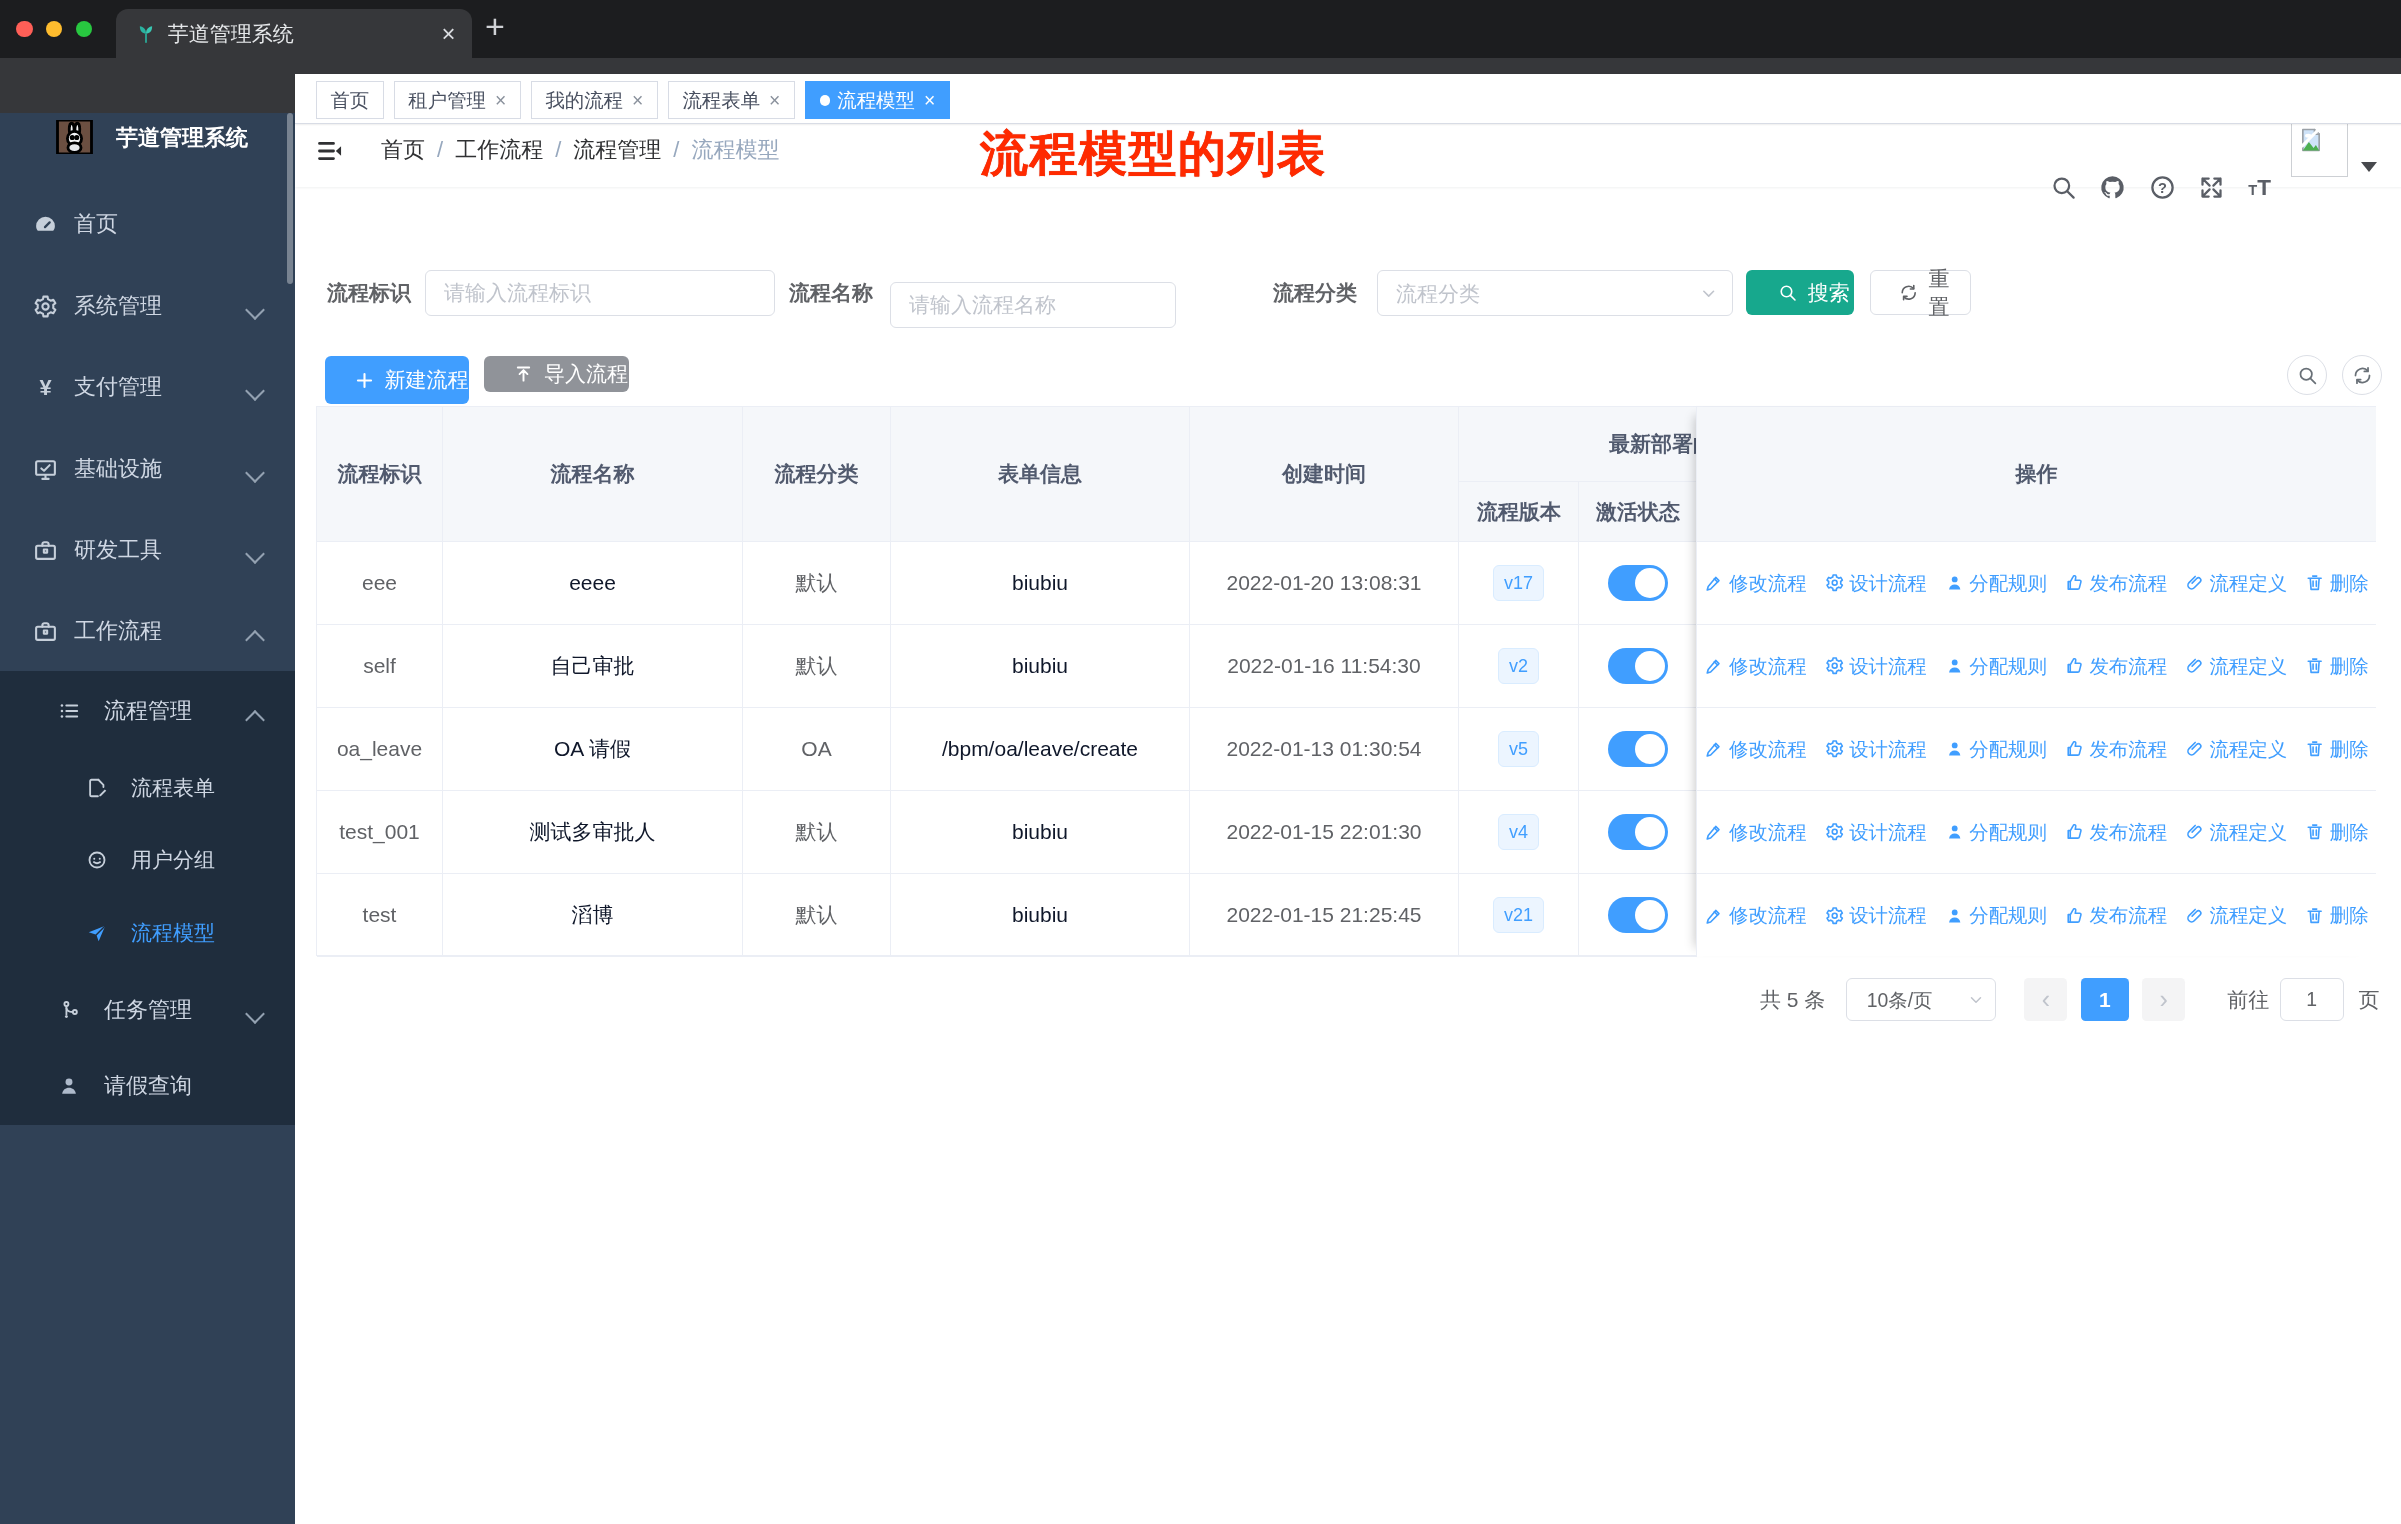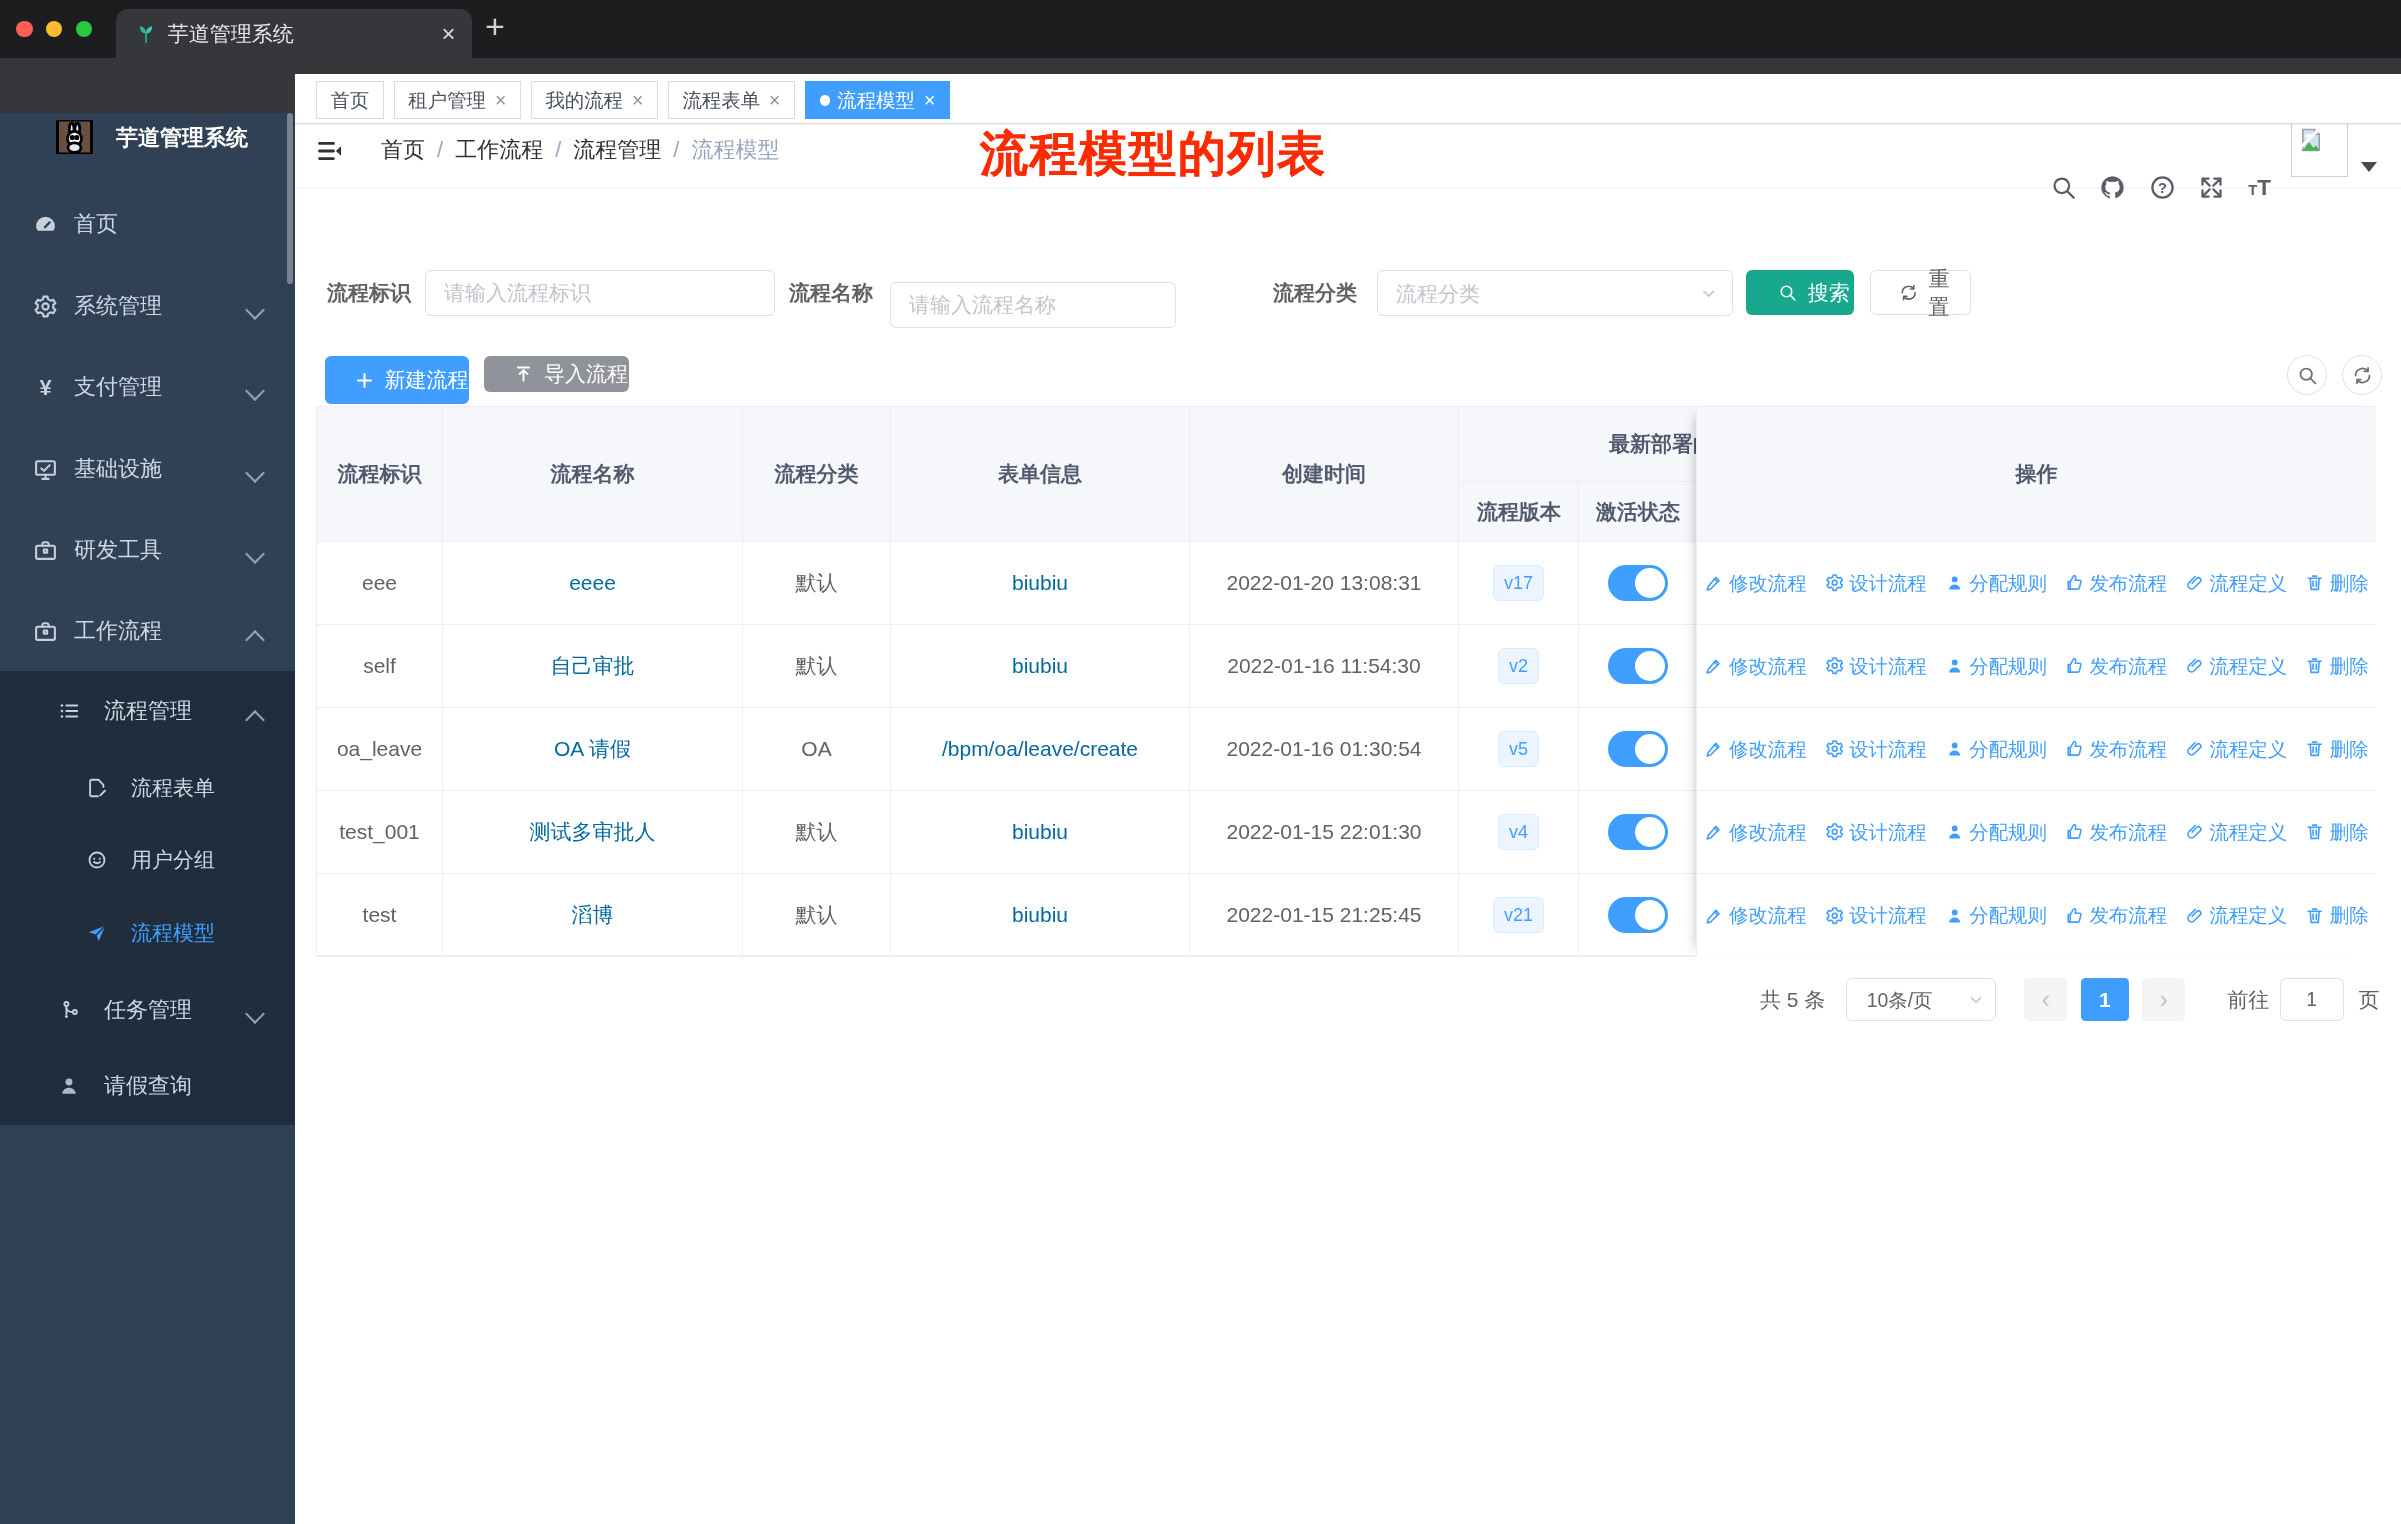--- a/index.html
+++ b/index.html
@@ -78,21 +78,21 @@
   .table{position:absolute;left:316px;top:406px;width:2060px;height:550px;border:0.7px solid #ebeef5;box-sizing:border-box;font-size:21px;color:#606266;}
   .thead{position:relative;display:grid;grid-template-columns:126px 300px 148px 299px 269px 120px 118px;width:1379px;height:135px;background:#f5f7fa;border-bottom:0.7px solid #ebeef5;box-sizing:border-box;}
   .th{position:relative;border-right:0.7px solid #ebeef5;display:flex;align-items:center;justify-content:center;font-weight:700;color:#515a6e;box-sizing:border-box;}
   .th.nob{border-right:none;}
   .sub-label{position:absolute;left:0;top:74px;height:61px;width:100%;display:flex;align-items:center;justify-content:center;font-weight:700;color:#515a6e;}
   .group-label{position:absolute;left:1292px;top:0;height:74px;line-height:74px;white-space:nowrap;font-weight:700;color:#515a6e;z-index:1;}
   .subh{position:absolute;left:1141px;top:74px;width:238px;height:0.7px;background:#ebeef5;}
   .subv{position:absolute;left:1261px;top:74px;bottom:0;width:0.7px;background:#ebeef5;}
   .trow{display:grid;grid-template-columns:126px 300px 148px 299px 269px 120px 118px;width:1379px;height:83px;}
   .td{border-right:0.7px solid #ebeef5;border-bottom:0.7px solid #ebeef5;display:flex;align-items:center;justify-content:center;box-sizing:border-box;text-align:center;}
-  .cell-link{color:#0369a1;text-decoration:none;cursor:pointer;}
+  .cell-link{color:#0f172a;text-decoration:none;cursor:pointer;}
   .vtag{background:#ecf5ff;border:0.7px solid #d9ecff;color:#409eff;border-radius:6px;padding:6.7px 10.4px;font-size:18px;}
   .switch{width:60px;height:36px;border-radius:18px;background:#409eff;position:relative;cursor:pointer;}
   .switch::after{content:"";position:absolute;right:3px;top:3px;width:30px;height:30px;border-radius:50%;background:#fff;}
   .ops{position:absolute;left:1379px;top:0;width:680px;height:549px;background:#fff;border-left:0.7px solid #ebeef5;box-shadow:-10.4px 0 10.4px -9px rgba(0,0,0,.22);z-index:2;box-sizing:border-box;}
   .ops-h{height:135px;background:#f5f7fa;border-bottom:0.7px solid #ebeef5;display:flex;align-items:center;justify-content:center;font-weight:700;color:#515a6e;box-sizing:border-box;}
   .ops-r{height:83px;border-bottom:0.7px solid #ebeef5;display:flex;align-items:center;justify-content:center;gap:18px;box-sizing:border-box;}
   .ops-r:last-child{border-bottom:none;}
   .al{color:#409eff;font-size:19.4px;display:inline-flex;align-items:center;gap:5.2px;text-decoration:none;cursor:pointer;white-space:nowrap;}
   .al .ic{width:19.4px;height:19.4px;}
 
@@ -581,21 +581,21 @@
     </div>
     <div class="trow">
       <div class="td">oa_leave</div>
       <div class="td">
           <a class="cell-link">OA 请假</a>
         </div>
       <div class="td">OA</div>
       <div class="td">
           <a class="cell-link">/bpm/oa/leave/create</a>
         </div>
-      <div class="td">2022-01-16 01:30:54</div>
+      <div class="td">2022-01-13 01:30:54</div>
       <div class="td">
           <span class="vtag">v5</span>
         </div>
       <div class="td">
           <span class="switch"></span>
         </div>
     </div>
     <div class="trow">
       <div class="td">test_001</div>
       <div class="td">

